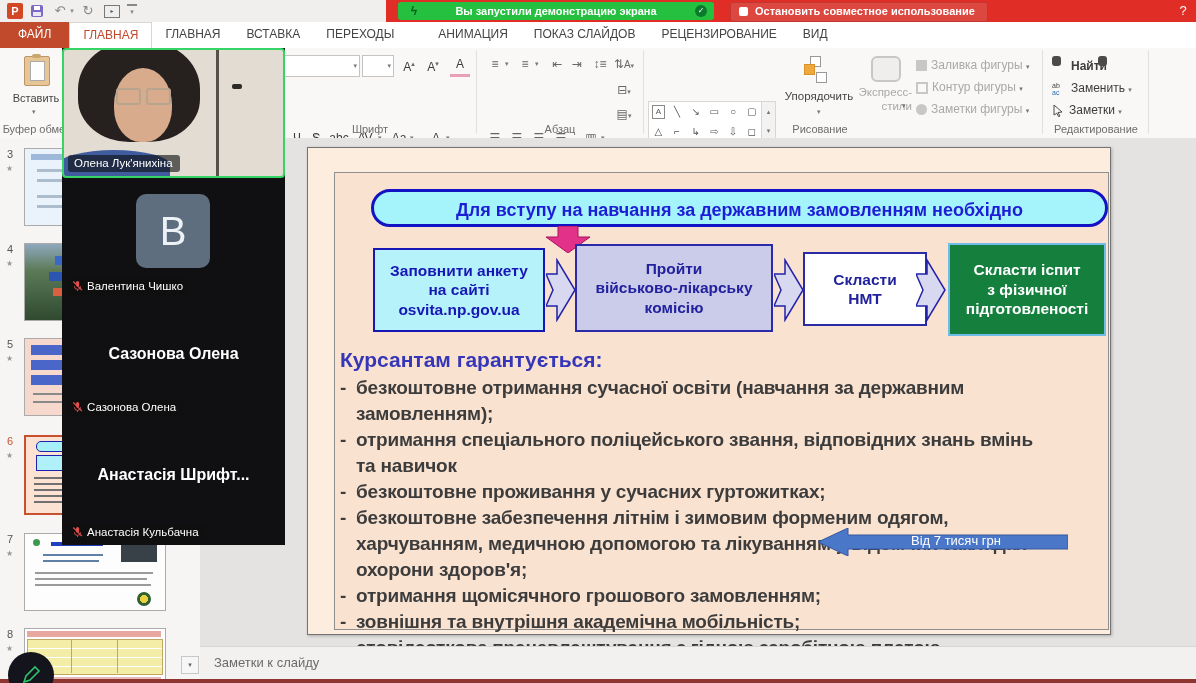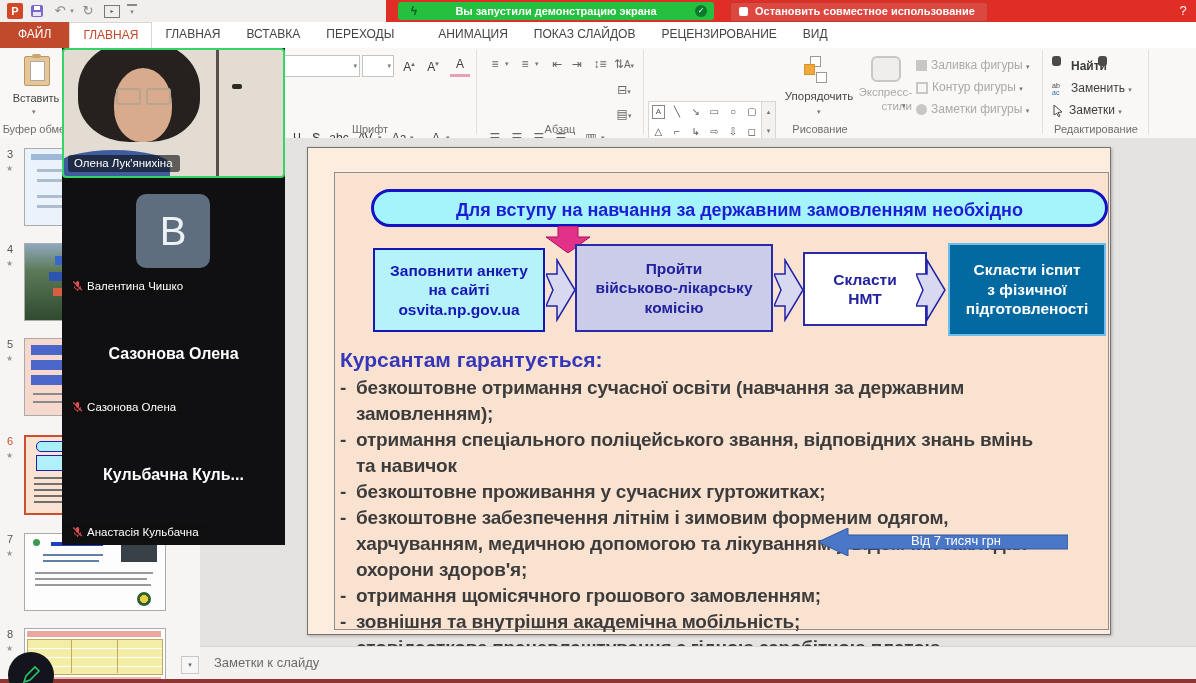--- a/index.html
+++ b/index.html
@@ -65,21 +65,21 @@
   .bottomstrip{left:0;top:679px;width:1196px;height:4px;background:#8E3532;z-index:70;}
   .thumb-scroll{left:181px;top:518px;width:16px;height:16px;background:#F6F6F6;border:1px solid #C8C8C8;font-size:7px;color:#666;text-align:center;line-height:15px;}
   
   .slide{left:107px;top:9px;width:802px;height:486px;background:#FCEDDF;border:1px solid #737373;box-shadow:1px 1px 3px rgba(0,0,0,.25);}
   .innerbox{left:26px;top:24px;width:773px;height:456px;background:#FAE2D1;border:1px solid #8F8F8F;}
   .pill{left:63px;top:41px;width:737px;height:38px;background:#A5F4FB;border:3px solid #1313C5;border-radius:22px;color:#1D1DD6;font-weight:bold;font-size:18px;text-align:center;line-height:36px;box-sizing:border-box;}
   .step{box-sizing:border-box;font-weight:bold;font-size:15.5px;text-align:center;white-space:pre-line;display:flex;align-items:center;justify-content:center;line-height:1.25;}
   .step1{left:65px;top:100px;width:172px;height:84px;background:#B5F2FA;border:2px solid #1717B5;color:#1717B5;}
   .step2{left:267px;top:96px;width:198px;height:88px;background:#CBCBEA;border:2px solid #2B2BA8;color:#22229E;}
   .step3{left:495px;top:104px;width:124px;height:74px;background:#ffffff;border:2px solid #2B2BA8;color:#22229E;}
-  .step4{left:640px;top:95px;width:158px;height:93px;background:#0369a1;border:2px solid #6FBCE8;color:#FFFFFF;}
+  .step4{left:640px;top:95px;width:158px;height:93px;background:#15803d;border:2px solid #6FBCE8;color:#FFFFFF;}
   .heading{left:32px;top:200px;font-size:21px;font-weight:bold;color:#3636B8;}
   .bullets{left:32px;top:227px;width:700px;}
   .bullets div.li{display:flex;font-size:19px;line-height:26px;color:#3C3C3C;font-weight:600;letter-spacing:-0.2px;}
   .bullets .dash{width:16px;flex:none;}
   .callout-text{left:30px;top:5px;width:216px;color:#fff;font-size:13px;text-align:center;}
   
   .zoompanel{left:62px;top:48px;width:223px;height:497px;background:#0D0D10;z-index:50;}
   .vtile{left:0;top:0;width:219px;height:126px;border:2px solid #35D465;border-radius:4px;background:#E3DCD2;overflow:hidden;}
   .hair{left:14px;top:-10px;width:122px;height:102px;background:#26201E;border-radius:48% 48% 42% 42%;}
   .face{left:50px;top:18px;width:58px;height:74px;background:#D8AB8C;border-radius:50% 50% 46% 46%;}
@@ -425,21 +425,21 @@
             <rect x="4.4" y="1" width="3.4" height="6.2" rx="1.7" fill="#E05050"></rect>
             <path d="M2.6 6.8 a3.4 3.4 0 0 0 6.8 0" stroke="#E05050" stroke-width="1" fill="none"></path>
             <line x1="6.1" y1="10.2" x2="6.1" y2="12" stroke="#E05050" stroke-width="1"></line>
             <line x1="1.4" y1="1.6" x2="10.8" y2="11" stroke="#E05050" stroke-width="1.4"></line>
           </svg>
         <span>Сазонова Олена</span>
       </div>
     </div>
 
     <div class="abs ptile" style="top:372px;height:125px;">
-      <div class="abs center-name">Кульбачна Куль...</div>
+      <div class="abs center-name">Анастасія Шрифт...</div>
       <div class="abs namelabel">
         <svg width="11" height="12" viewBox="0 0 12 13">
             <rect x="4.4" y="1" width="3.4" height="6.2" rx="1.7" fill="#E05050"></rect>
             <path d="M2.6 6.8 a3.4 3.4 0 0 0 6.8 0" stroke="#E05050" stroke-width="1" fill="none"></path>
             <line x1="6.1" y1="10.2" x2="6.1" y2="12" stroke="#E05050" stroke-width="1"></line>
             <line x1="1.4" y1="1.6" x2="10.8" y2="11" stroke="#E05050" stroke-width="1.4"></line>
           </svg>
         <span>Анастасія Кульбачна</span>
       </div>
     </div>

